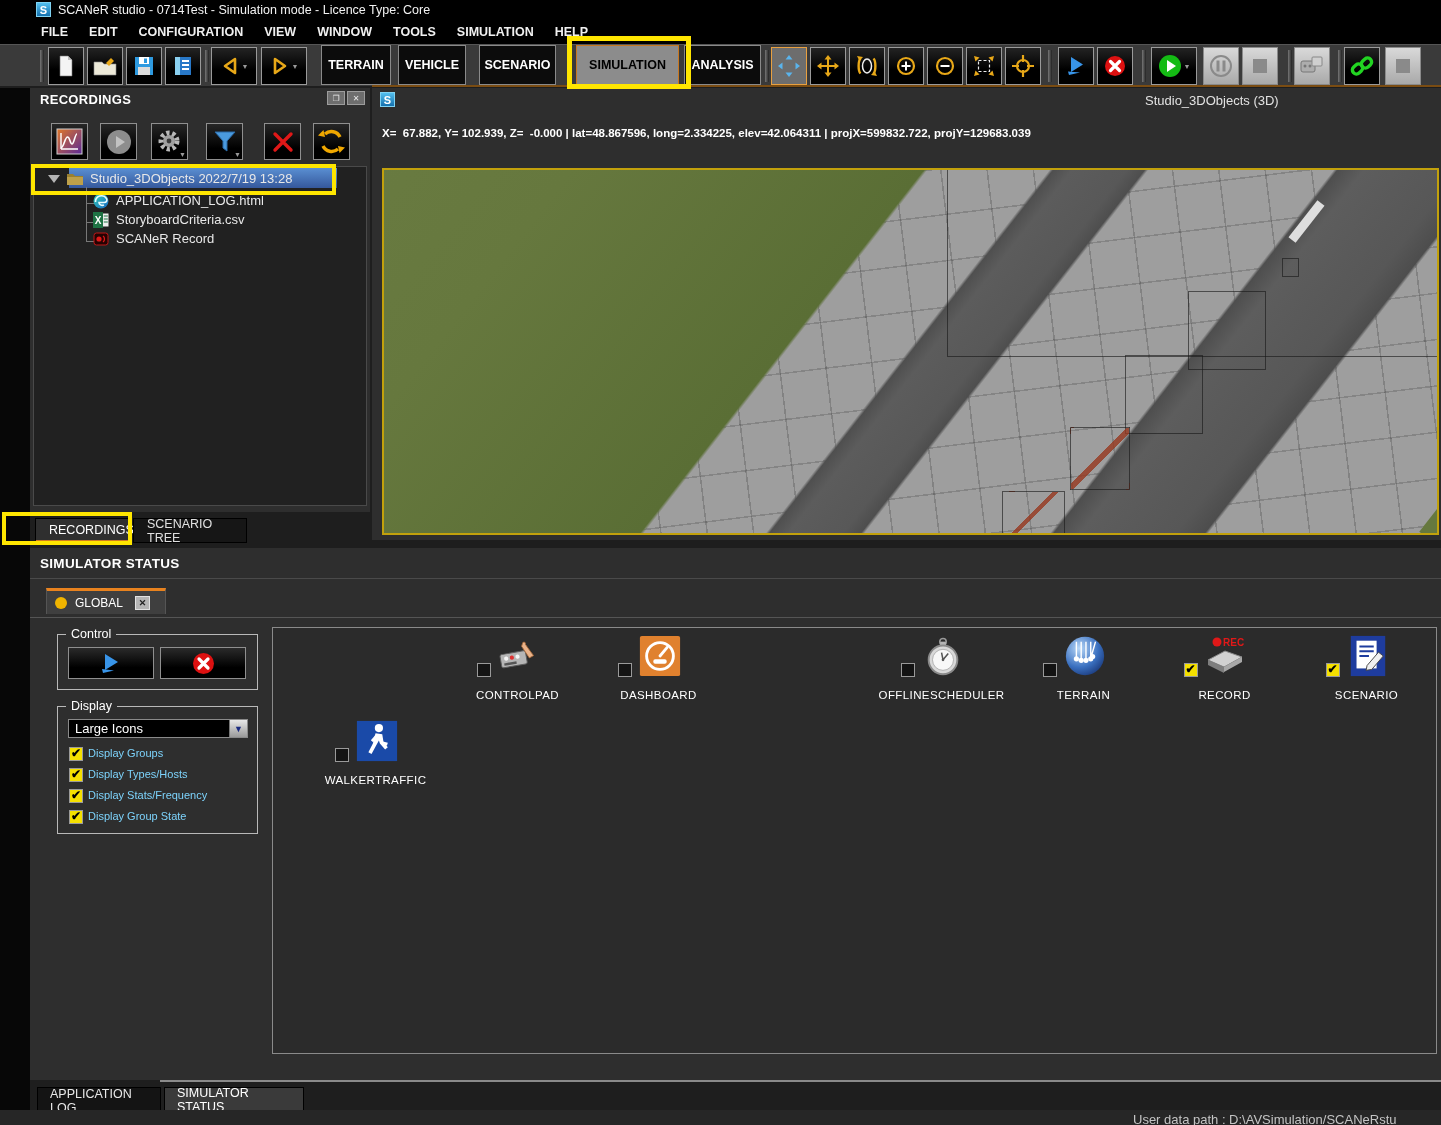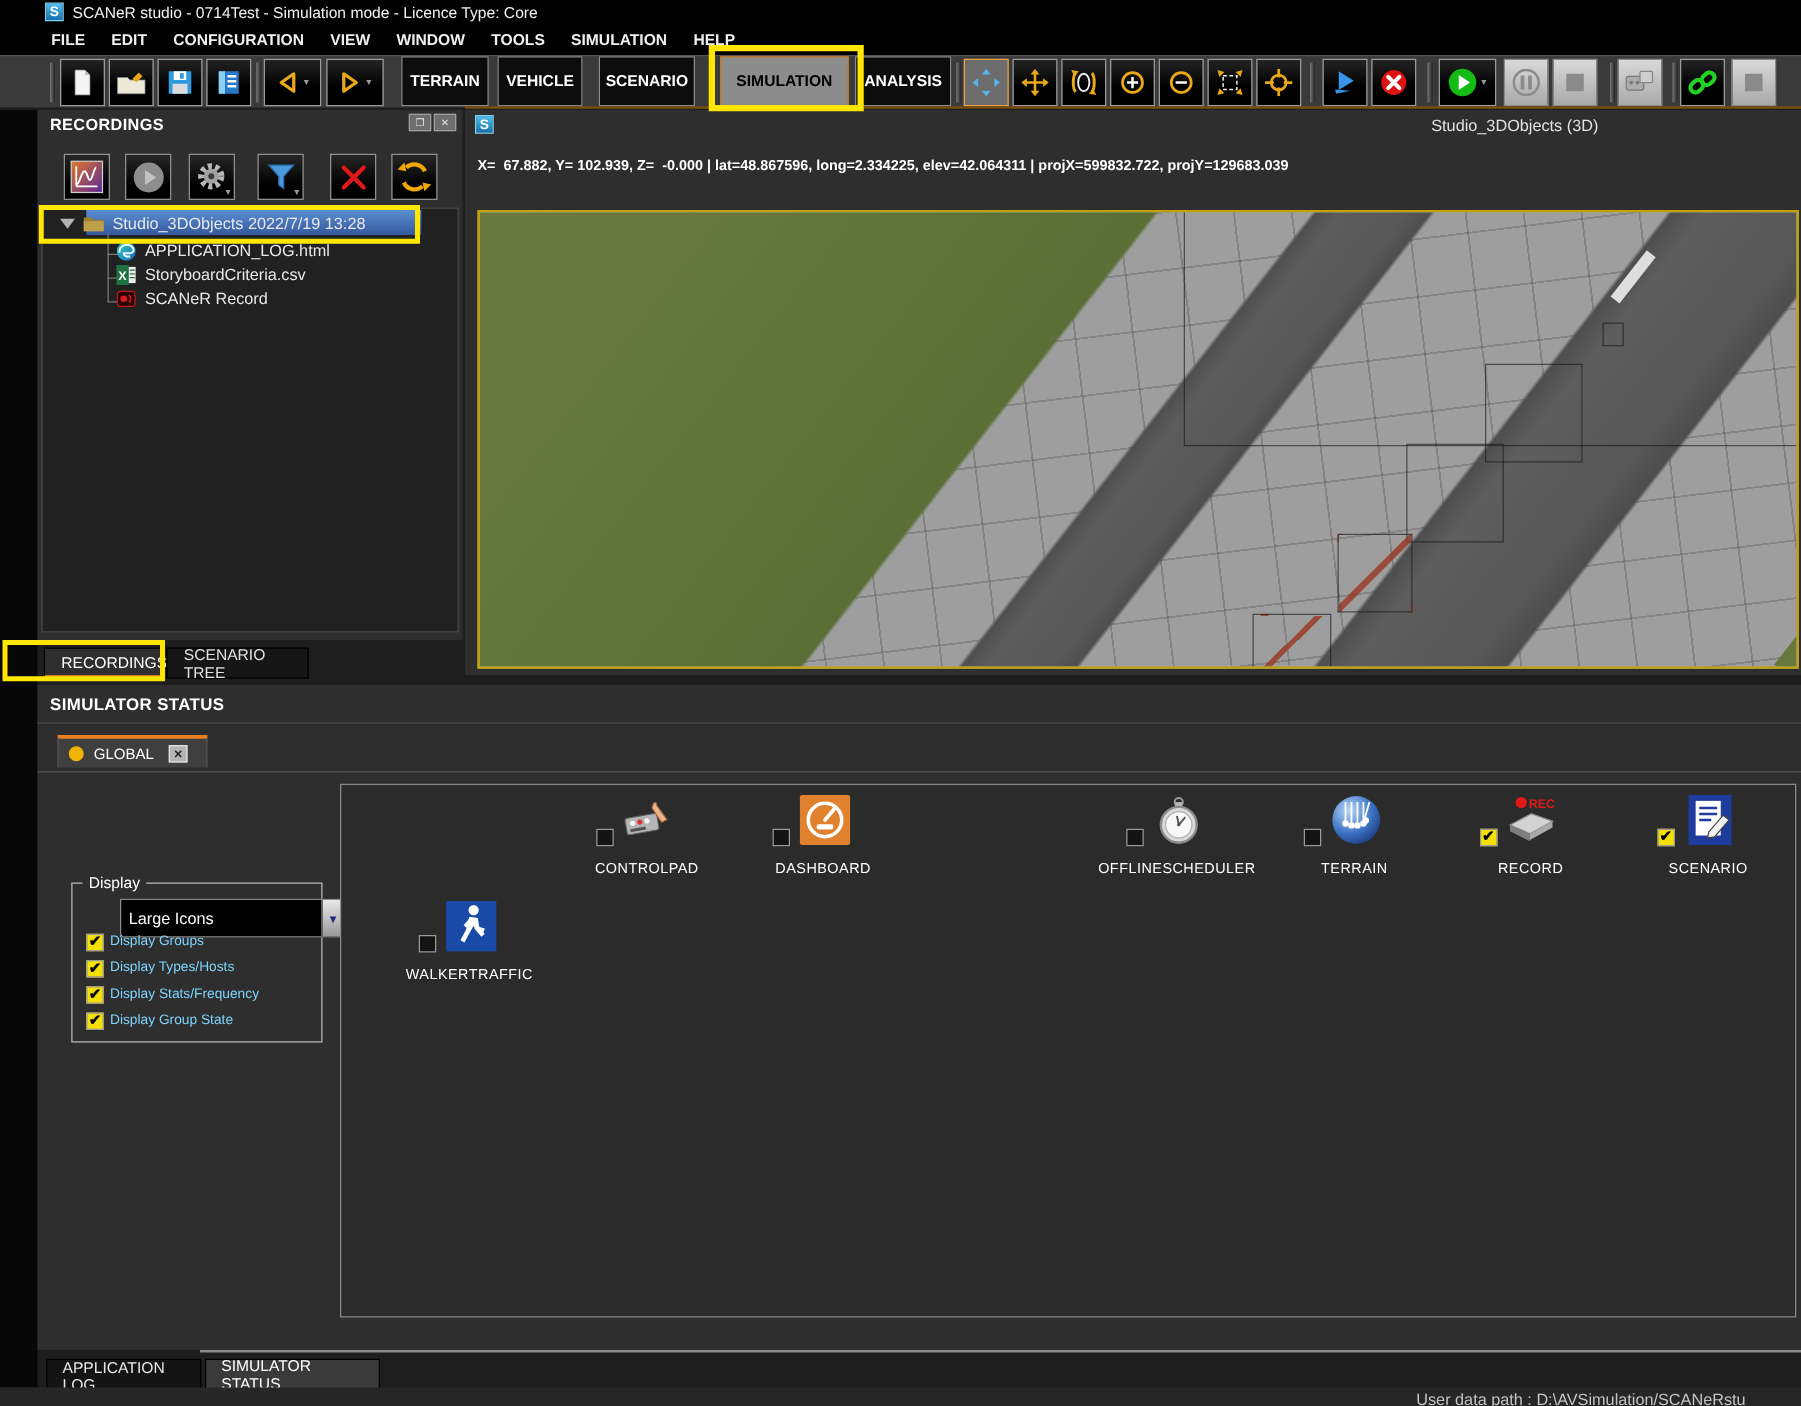--- a/index.html
+++ b/index.html
@@ -460,24 +460,39 @@
     <span class="abs sim-title" style="left:10px;top:8px;">SIMULATOR STATUS</span>
     <div class="abs" style="left:0;top:30px;width:1411px;height:1px;background:#4a4a4a;"></div>
 
     <div class="gtab">
       <span class="dot"></span>
       <span class="gtab-label">GLOBAL</span>
       <span class="close">✕</span>
     </div>
     <div class="tabline"></div>
 
+    <div class="group" style="left:27px;top:86px;width:201px;height:56px;">
+      <span class="legend">Control</span>
+      <div class="cbtn" style="left:10px;top:12px;">
+        <svg width="24" height="22">
+            <path d="M6 2l13 8-13 8z" fill="#3894e8"></path>
+            <path d="M4 21l11-2.5-12-1.5z" fill="#3894e8"></path>
+          </svg>
+      </div>
+      <div class="cbtn" style="left:102px;top:12px;">
+        <svg width="23" height="23">
+            <circle cx="11.5" cy="11.5" r="10.5" fill="#dd1111"></circle>
+            <path d="M7 7l9 9M16 7l-9 9" stroke="#fff" stroke-width="3.2" stroke-linecap="round"></path>
+          </svg>
+      </div>
+    </div>
 
     <div class="group" style="left:27px;top:158px;width:201px;height:128px;">
       <span class="legend">Display</span>
-      <div class="selectbox" style="left:10px;top:12px;width:180px;height:31px;margin-left:28px;">
+      <div class="selectbox" style="left:10px;top:12px;width:180px;height:19px;">
         <span>Large Icons</span>
         <span class="chev">▼</span>
       </div>
       <div class="cb checked" style="left:11px;top:40px;"></div>
       <span class="cb-label" style="left:30px;top:40px;">Display Groups</span>
       <div class="cb checked" style="left:11px;top:61px;"></div>
       <span class="cb-label" style="left:30px;top:61px;">Display Types/Hosts</span>
       <div class="cb checked" style="left:11px;top:82px;"></div>
       <span class="cb-label" style="left:30px;top:82px;">Display Stats/Frequency</span>
       <div class="cb checked" style="left:11px;top:103px;"></div>

